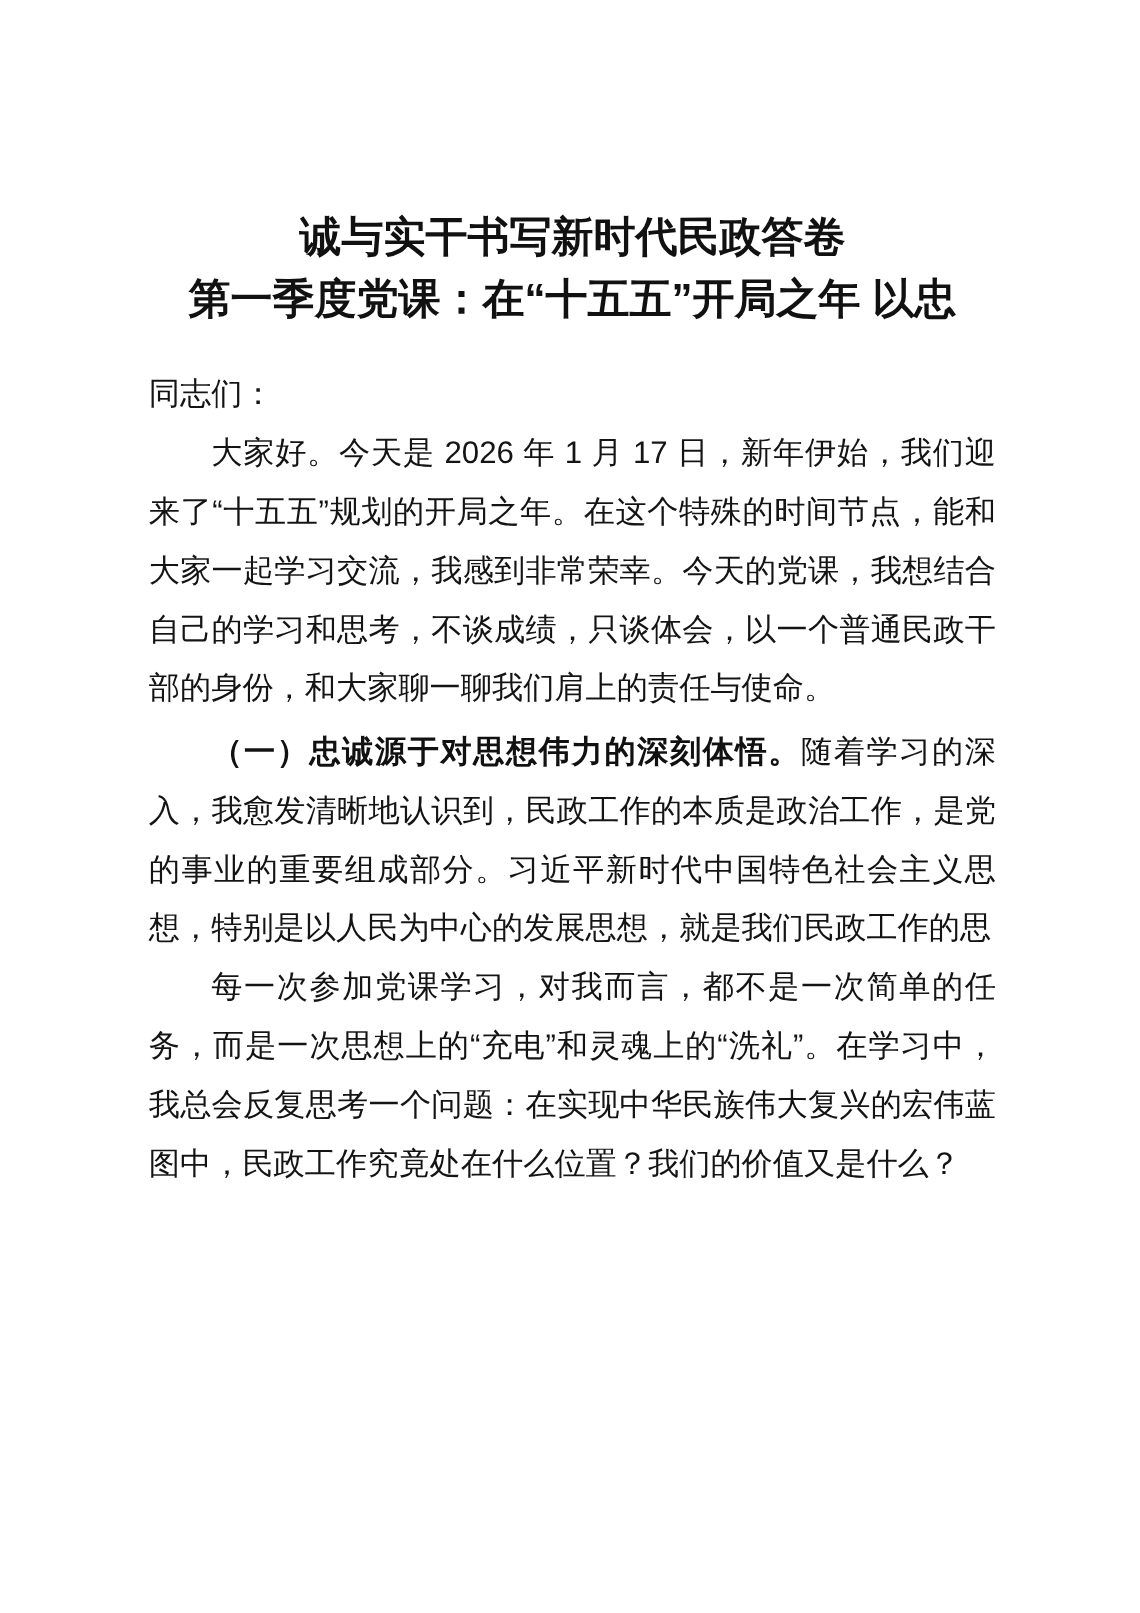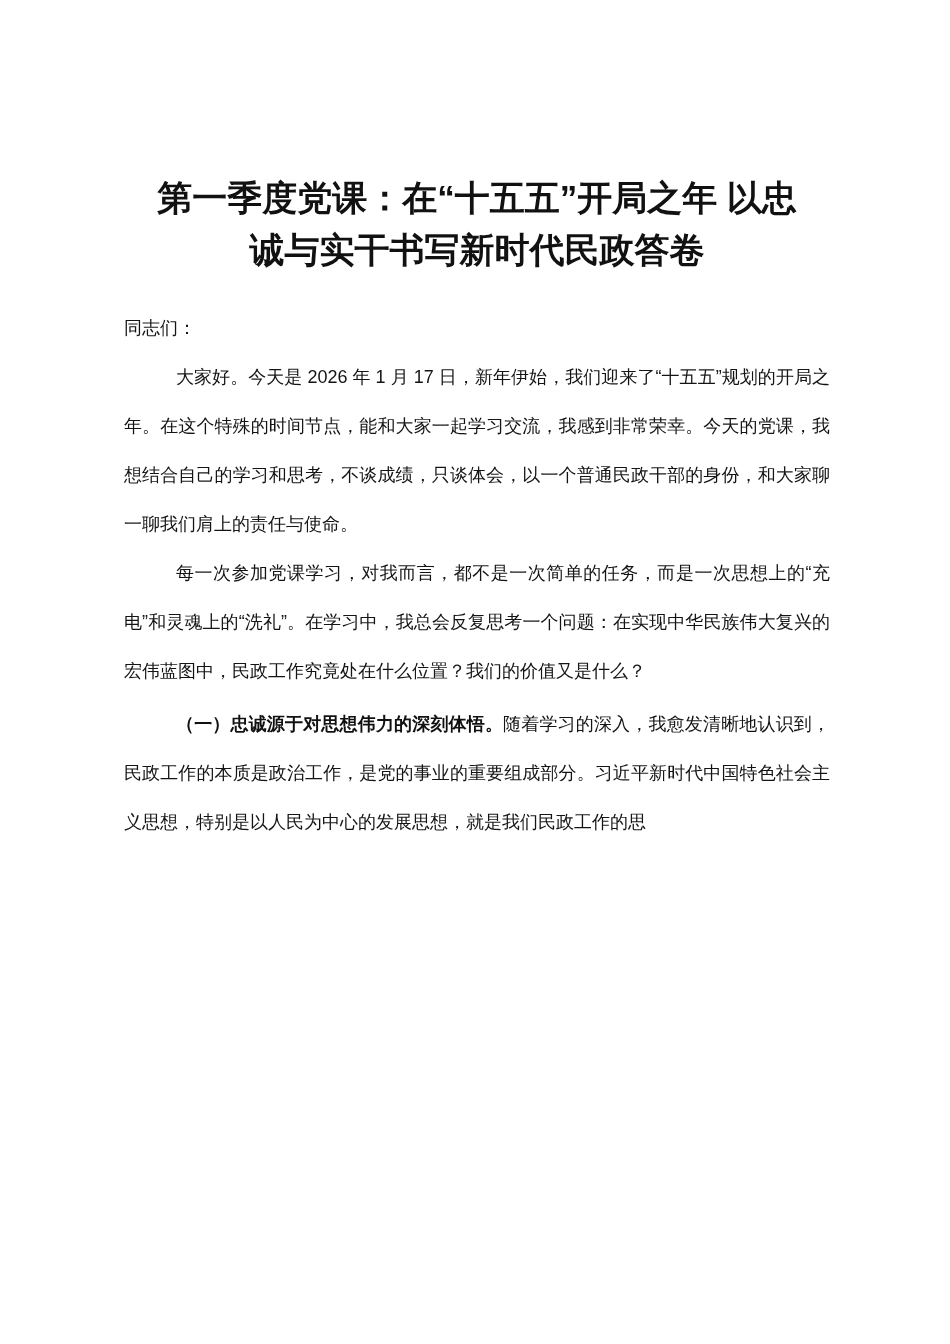--- a/index.html
+++ b/index.html
@@ -29,21 +29,21 @@
   .title-line {
     display: block;
     white-space: nowrap;
   }
   .doc-body {
     font-size: 26px;
     line-height: 49px;
   }
   .para {
     margin: 0;
-    font-size: 18px;
+    font-size: 26px;
     line-height: 49px;
     text-align: justify;
     text-indent: 52px;
     color: #141414;
   }
   .para-salutation {
     text-indent: 0;
     text-align: left;
   }
   .para-heading {
@@ -57,22 +57,22 @@
   .para-body_lead strong {
     font-weight: bold;
     color: #111111;
   }
 </style>
 </head>
 <body>
 
 <div class="page">
   <h1 class="doc-title">
+    <span class="title-line">诚与实干书写新时代民政答卷</span>
     <span class="title-line">第一季度党课：在“十五五”开局之年 以忠</span>
-    <span class="title-line">诚与实干书写新时代民政答卷</span>
   </h1>
   <div class="doc-body">
       <p class="para para-salutation">同志们：</p>
       <p class="para para-body">大家好。今天是 2026 年 1 月 17 日，新年伊始，我们迎来了“十五五”规划的开局之年。在这个特殊的时间节点，能和大家一起学习交流，我感到非常荣幸。今天的党课，我想结合自己的学习和思考，不谈成绩，只谈体会，以一个普通民政干部的身份，和大家聊一聊我们肩上的责任与使命。</p>
+      <p class="para para-body_lead"><strong>（一）忠诚源于对思想伟力的深刻体悟。</strong>随着学习的深入，我愈发清晰地认识到，民政工作的本质是政治工作，是党的事业的重要组成部分。习近平新时代中国特色社会主义思想，特别是以人民为中心的发展思想，就是我们民政工作的思</p>
       <p class="para para-body">每一次参加党课学习，对我而言，都不是一次简单的任务，而是一次思想上的“充电”和灵魂上的“洗礼”。在学习中，我总会反复思考一个问题：在实现中华民族伟大复兴的宏伟蓝图中，民政工作究竟处在什么位置？我们的价值又是什么？</p>
-      <p class="para para-body_lead"><strong>（一）忠诚源于对思想伟力的深刻体悟。</strong>随着学习的深入，我愈发清晰地认识到，民政工作的本质是政治工作，是党的事业的重要组成部分。习近平新时代中国特色社会主义思想，特别是以人民为中心的发展思想，就是我们民政工作的思</p>
     </div>
 </div>
 
 </body></html>

